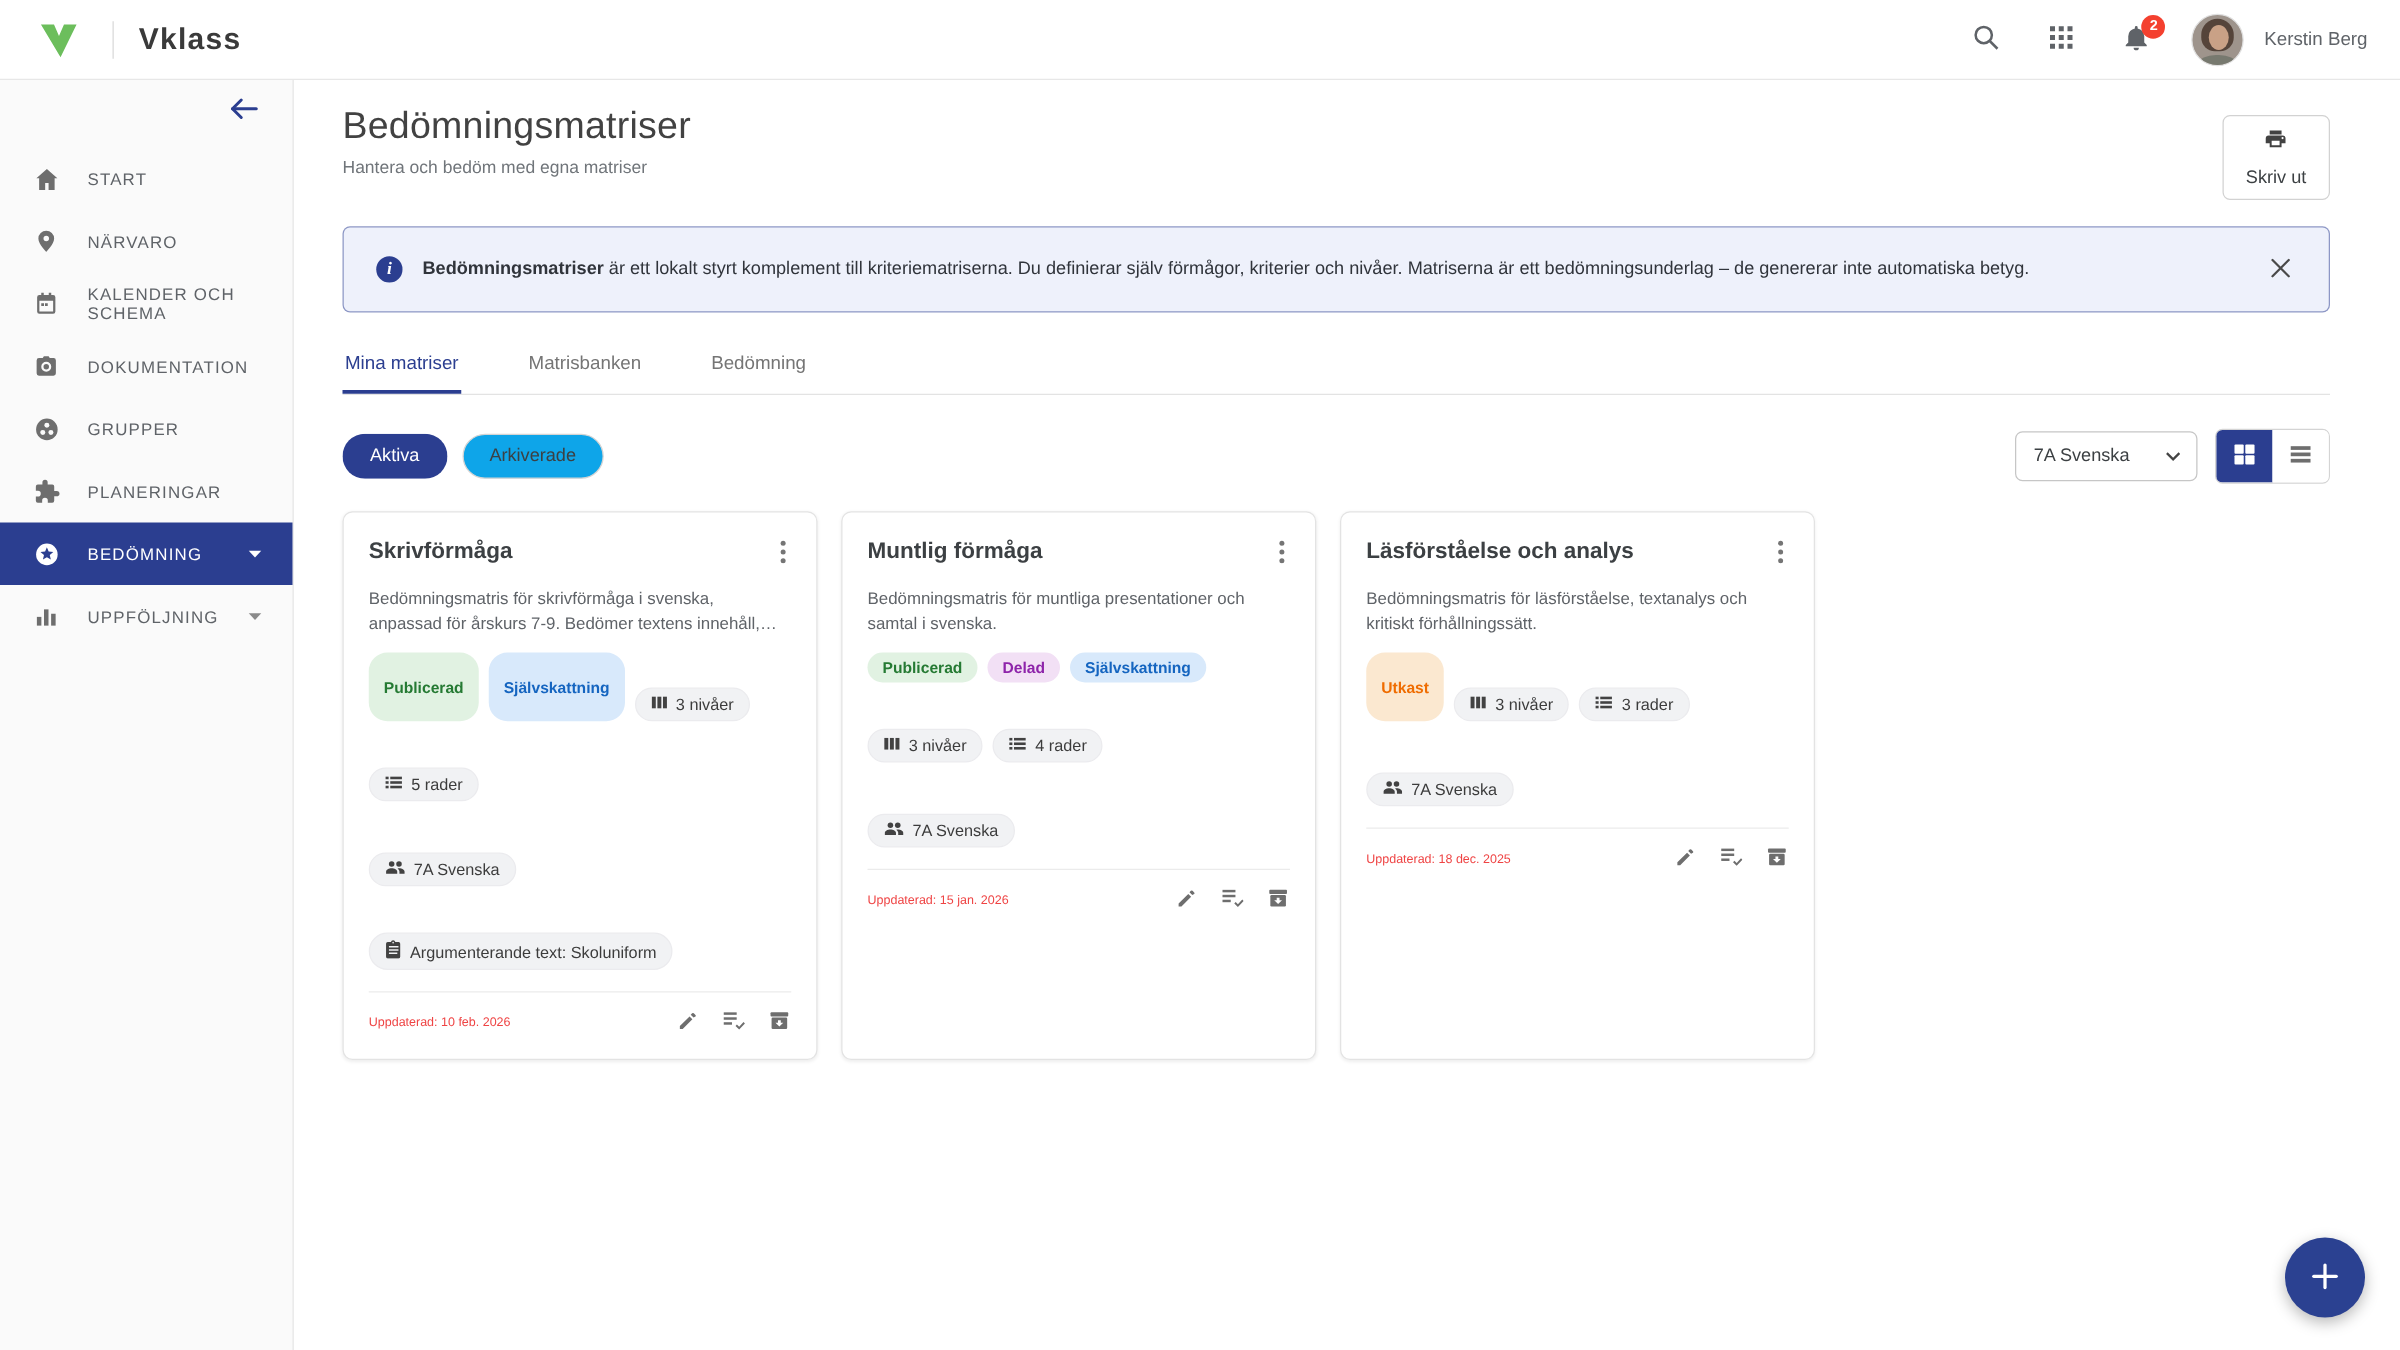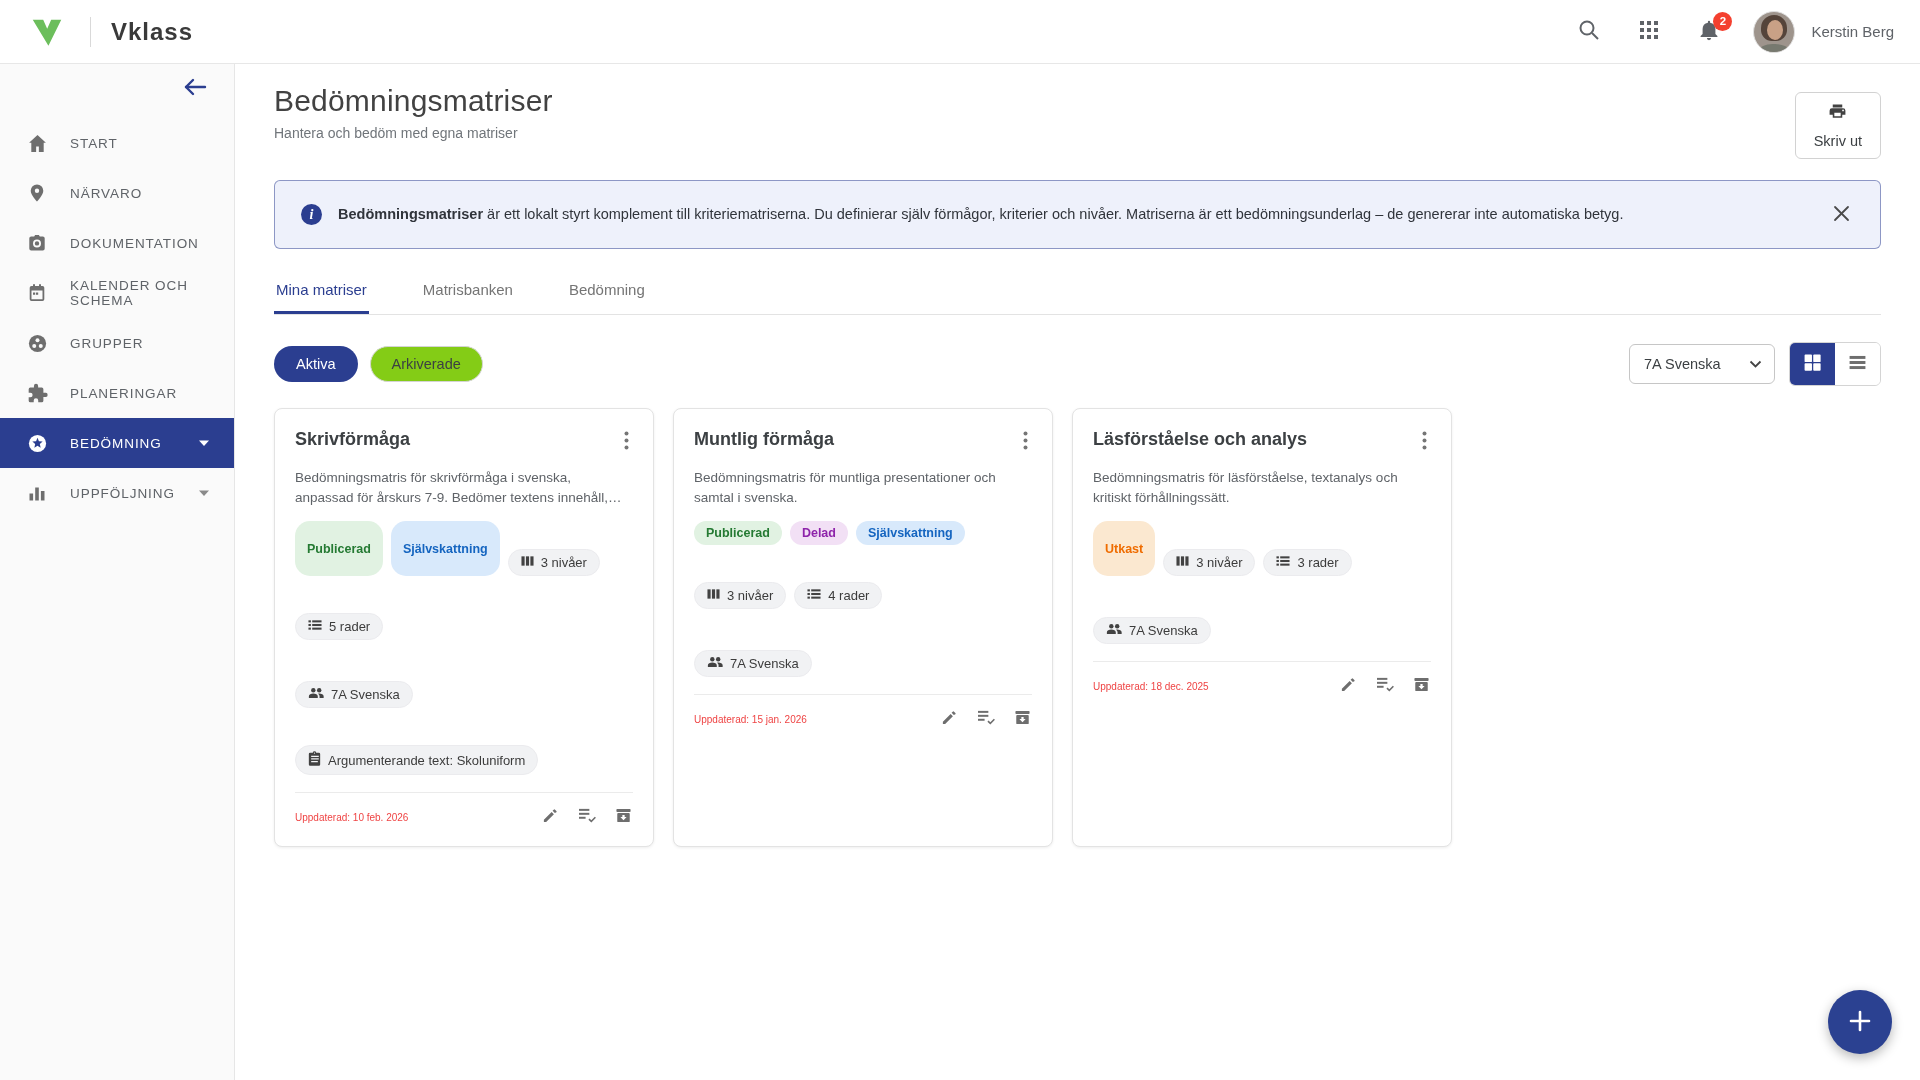--- a/index.html
+++ b/index.html
@@ -38,21 +38,21 @@
   .back-btn { background:none; border:none; display:flex; }
   .nav { margin-top:6px; }
   .nav-item { height:50px; display:flex; align-items:center; padding:0 24px 0 26px; gap:22px;
               cursor:pointer; color:#5f6368; }
   .nav-item .nav-ic { width:22px; height:22px; display:flex; align-items:center; justify-content:center; flex-shrink:0; }
   .nav-item .nav-label { font-size:13.5px; font-weight:500; letter-spacing:.07em; text-transform:uppercase; }
   .nav-item .caret { margin-left:auto; display:flex; }
   .nav-item.active { background:#2b3e90; color:#ffffff; }
 
   
-  .main { flex:1; padding:20px 39px 0 39px; position:relative; }
+  .main { flex:1; padding:20px 56px 0 39px; position:relative; }
   .page-head { display:flex; align-items:flex-start; justify-content:space-between; }
   .page-title { font-size:30px; font-weight:500; color:#424242; letter-spacing:.2px; }
   .page-subtitle { font-size:14px; color:#70757a; margin-top:7px; }
   .print-btn { margin-top:8px; display:flex; align-items:center; gap:9px; background:#fff;
                border:1px solid #d2d2d2; border-radius:6px; padding:9px 18px;
                font-size:14.5px; color:#3c4043;flex-direction:column; }
 
   
   .banner { margin-top:21px; background:#eef1fb; border:1px solid rgba(43,62,144,.5);
             border-radius:6px; height:69px; display:flex; align-items:center; padding:0 26px; }
@@ -66,21 +66,21 @@
   
   .tabs { margin-top:20px; display:flex; gap:52px; border-bottom:1px solid #e3e3e3; }
   .tab { background:none; border:none; font-size:15px; color:#757575; padding:12px 2px 13px 2px;
          border-bottom:3px solid transparent; }
   .tab.active { color:#2b3e90; font-weight:500; border-bottom-color:#2b3e90; }
 
   
   .filter-row { margin-top:27px; display:flex; align-items:center; }
   .pill { border-radius:19px; padding:9px 21px; font-size:14.5px; border:1px solid transparent; }
   .pill.active { background:#2b3e90; color:#fff; }
-  .pill.ghost { background:#84cc16; color:#3c4043; border-color:#d4d4d4; margin-left:12px; }
+  .pill.ghost { background:#0ea5e9; color:#3c4043; border-color:#d4d4d4; margin-left:12px; }
   .filter-right { margin-left:auto; display:flex; align-items:center; gap:14px; }
   .select-box { width:146px; height:40px; border:1px solid #c6c6c6; border-radius:6px; background:#fff;
                 display:flex; align-items:center; padding:0 12px 0 14px; font-size:14.5px; color:#3c4043; cursor:pointer; }
   .select-box .chev { margin-left:auto; display:flex; }
   .view-toggle { display:flex; border:1px solid #d4d4d4; border-radius:6px; overflow:hidden; }
   .view-btn { width:45px; height:42px; background:#fff; border:none; display:flex; align-items:center; justify-content:center; }
   .view-btn.active { background:#2b3e90; }
 
   
   .cards { margin-top:22px; display:grid; grid-template-columns:repeat(3, 380px); gap:19px; }
@@ -190,32 +190,32 @@
         <span class="nav-ic">
           <svg width="20" height="20" viewBox="0 0 20 20" fill="#6e6e6e">
               <path d="M10 1.5A6.3 6.3 0 0 0 3.7 7.8c0 4.4 6.3 10.7 6.3 10.7s6.3-6.3 6.3-10.7A6.3 6.3 0 0 0 10 1.5zm0 8.5a2.2 2.2 0 1 1 0-4.4 2.2 2.2 0 0 1 0 4.4z"></path>
             </svg>
         </span>
         <span class="nav-label">Närvaro</span>
       </div>
       <div class="nav-item">
         <span class="nav-ic">
           <svg width="20" height="20" viewBox="0 0 20 20" fill="#6e6e6e">
+              <path d="M15.5 3H14V1.2h-2V3H8V1.2H6V3H4.5A1.8 1.8 0 0 0 2.7 4.8v11.4A1.8 1.8 0 0 0 4.5 18h11a1.8 1.8 0 0 0 1.8-1.8V4.8A1.8 1.8 0 0 0 15.5 3zm0 13.2h-11V7.6h11zM6 9.5h2.2v2.2H6zm3 0h2.2v2.2H9z"></path>
+            </svg>
+        </span>
+        <span class="nav-label">Kalender och schema</span>
+      </div>
+      <div class="nav-item">
+        <span class="nav-ic">
+          <svg width="20" height="20" viewBox="0 0 20 20" fill="#6e6e6e">
               <path d="M7.2 3.4 8.1 2h3.8l.9 1.4h3a1.9 1.9 0 0 1 1.9 1.9v10.3a1.9 1.9 0 0 1-1.9 1.9H4.2a1.9 1.9 0 0 1-1.9-1.9V5.3a1.9 1.9 0 0 1 1.9-1.9zM10 14.4a4 4 0 1 0 0-8 4 4 0 0 0 0 8zm0-1.8a2.2 2.2 0 1 1 0-4.4 2.2 2.2 0 0 1 0 4.4z"></path>
             </svg>
         </span>
         <span class="nav-label">Dokumentation</span>
-      </div>
-      <div class="nav-item">
-        <span class="nav-ic">
-          <svg width="20" height="20" viewBox="0 0 20 20" fill="#6e6e6e">
-              <path d="M15.5 3H14V1.2h-2V3H8V1.2H6V3H4.5A1.8 1.8 0 0 0 2.7 4.8v11.4A1.8 1.8 0 0 0 4.5 18h11a1.8 1.8 0 0 0 1.8-1.8V4.8A1.8 1.8 0 0 0 15.5 3zm0 13.2h-11V7.6h11zM6 9.5h2.2v2.2H6zm3 0h2.2v2.2H9z"></path>
-            </svg>
-        </span>
-        <span class="nav-label">Kalender och schema</span>
       </div>
       <div class="nav-item">
         <span class="nav-ic">
           <svg width="21" height="21" viewBox="0 0 20 20">
               <circle cx="10" cy="10" r="8.2" fill="#6e6e6e"></circle>
               <circle cx="10" cy="6.8" r="1.9" fill="#fafafa"></circle>
               <circle cx="6.9" cy="12.3" r="1.9" fill="#fafafa"></circle>
               <circle cx="13.1" cy="12.3" r="1.9" fill="#fafafa"></circle>
             </svg>
         </span>

